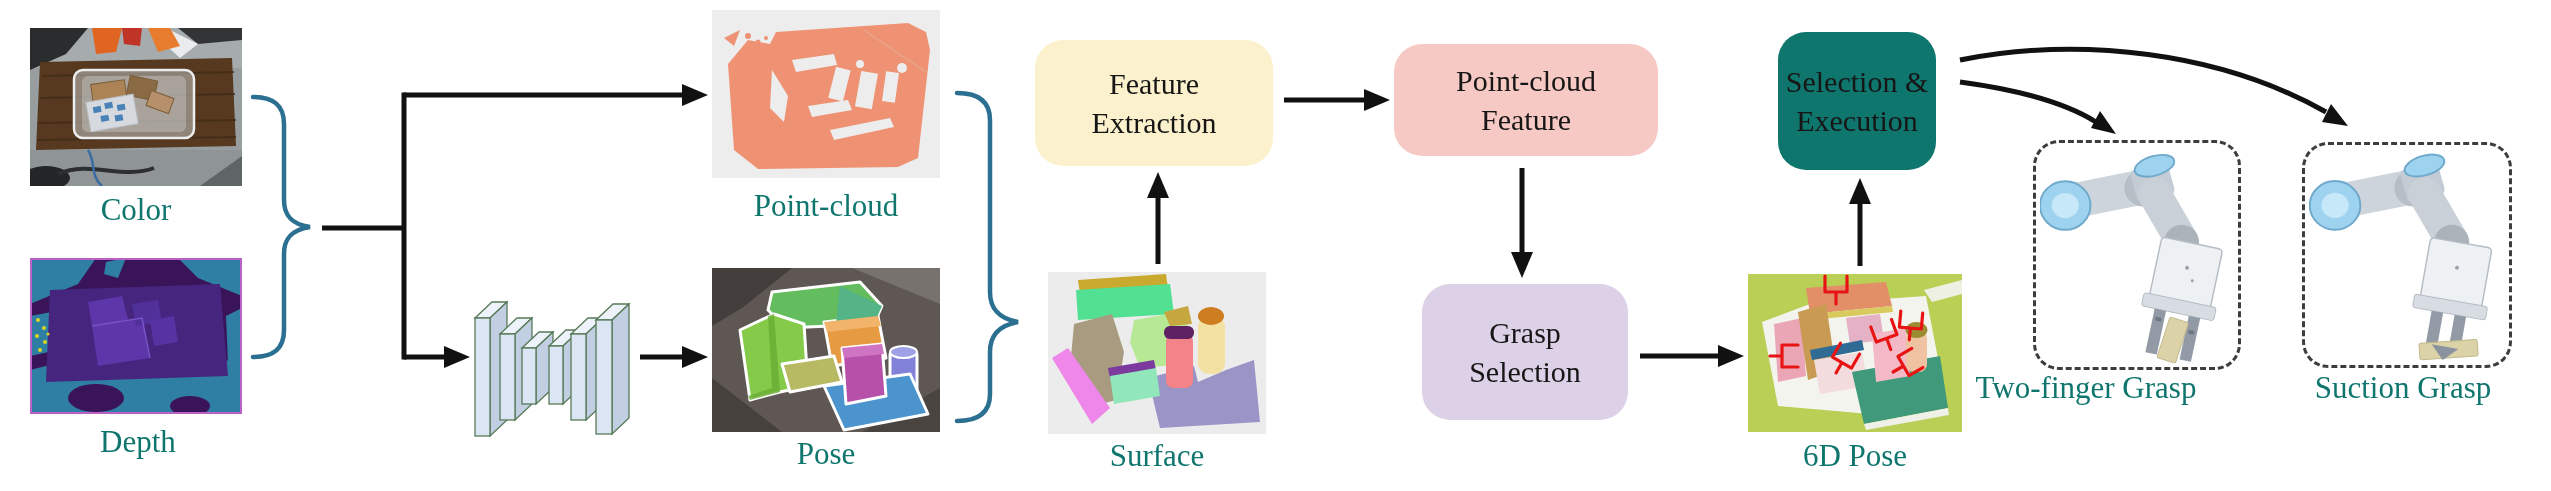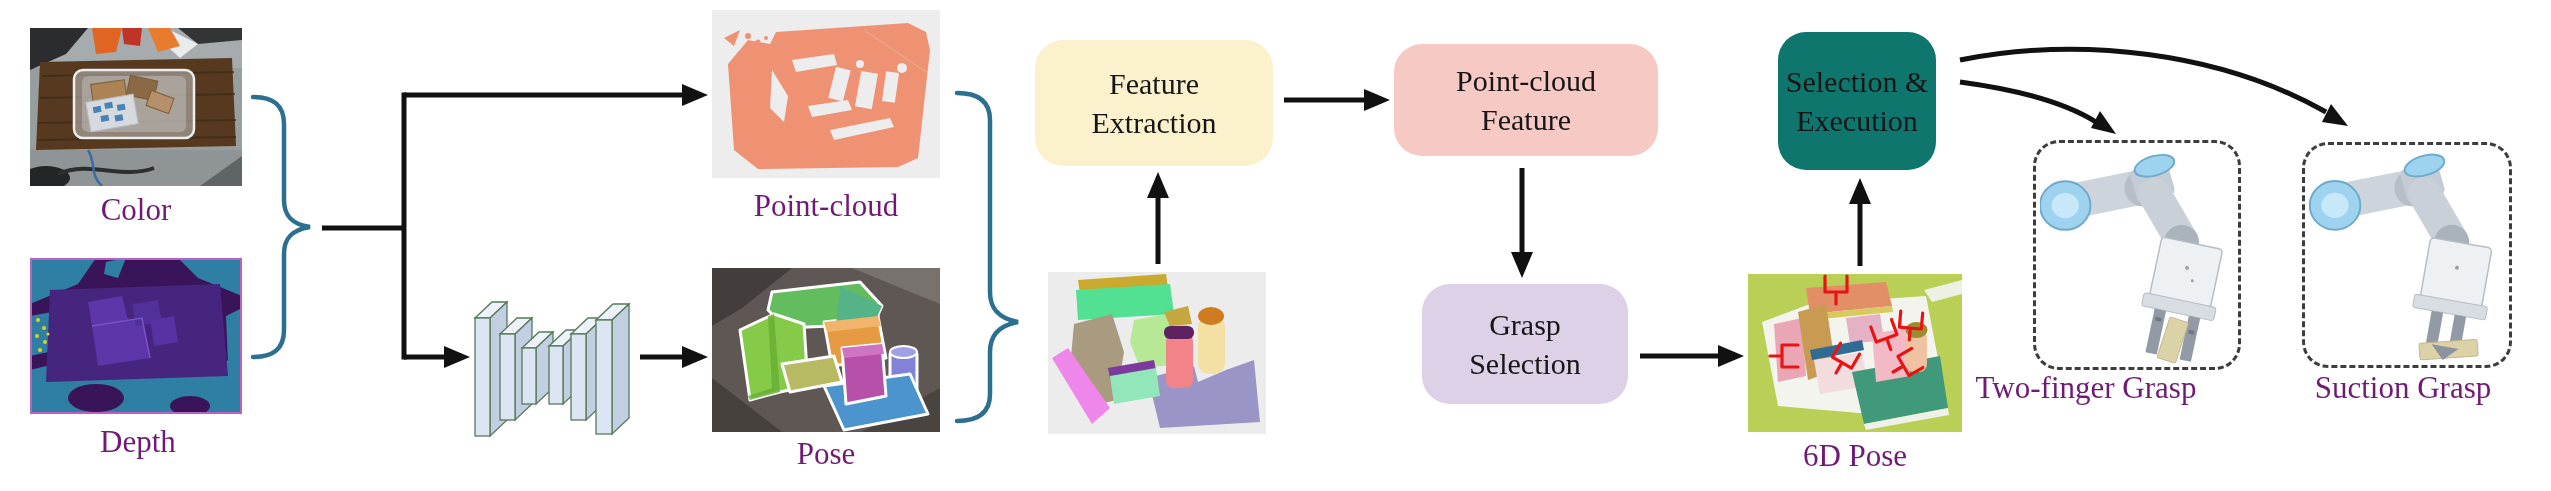--- a/index.html
+++ b/index.html
@@ -1,21 +1,21 @@
 <!DOCTYPE html>
 <html><head>
 <meta charset="utf-8">
 <style>
   html,body{margin:0;padding:0;background:#ffffff;}
   body{font-family:"Liberation Serif","DejaVu Serif",serif;color:#1b1b1b;}
   .canvas{position:relative;width:2551px;height:491px;background:#ffffff;overflow:hidden;}
   .layer{position:absolute;left:0;top:0;width:2551px;height:491px;}
   .img{position:absolute;}
   .img svg{display:block;width:100%;height:100%;}
-  .lbl{position:absolute;text-align:center;font-size:31px;line-height:1.05;color:#701a75;white-space:nowrap;}
+  .lbl{position:absolute;text-align:center;font-size:31px;line-height:1.05;color:#0f766e;white-space:nowrap;}
   .pbox{position:absolute;border-radius:28px;display:flex;align-items:center;justify-content:center;
         text-align:center;font-size:30px;line-height:1.3;color:#161616;}
   .dash{position:absolute;border:3px dashed #3d3d3d;border-radius:26px;background:#ffffff;}
   .dash .img{position:absolute;left:4px;top:4px;right:4px;bottom:4px;}
 </style>
 </head>
 <body>
 
 <div class="canvas">
 
@@ -230,28 +230,29 @@
       <polygon points="116,40 140,34 144,52 122,54" fill="#c5a63f"></polygon>
       <polygon points="100,106 146,94 150,110 178,98 206,88 212,150 112,156" fill="#9b94c7"></polygon>
       <polygon points="60,96 106,88 108,98 62,106" fill="#7c3a9e"></polygon>
       <polygon points="62,104 108,96 112,124 66,132" fill="#92e7ba"></polygon>
       <rect x="118" y="62" width="27" height="54" rx="7" fill="#f28489"></rect>
       <rect x="116" y="54" width="30" height="13" rx="6" fill="#5e2262"></rect>
       <rect x="150" y="44" width="27" height="58" rx="11" fill="#f3e1a4"></rect>
       <ellipse cx="163" cy="44" rx="13" ry="9" fill="#cd7c20"></ellipse>
     </svg>
   </div>
+  <div class="lbl" style="left:1048px;top:440px;width:218px">Surface</div>
 
   <div class="pbox" style="left: 1035px; top: 40px; width: 238px; height: 126px; background: rgb(251, 241, 204);">
     <div><span>Feature</span><br><span>Extraction</span></div>
   </div>
   <div class="pbox" style="left: 1394px; top: 44px; width: 264px; height: 112px; background: rgb(246, 201, 197);">
     <div><span>Point-cloud</span><br><span>Feature</span></div>
   </div>
-  <div class="pbox" style="left: 1422px; top: 284px; width: 206px; height: 120px; background: rgb(221, 209, 231);">
+  <div class="pbox" style="left: 1422px; top: 284px; width: 206px; height: 136px; background: rgb(221, 209, 231);">
     <div><span>Grasp</span><br><span>Selection</span></div>
   </div>
   <div class="pbox" style="left: 1762px; top: 32px; width: 158px; height: 138px; background: #0f766e; margin-left: 16px;">
     <div><span>Selection &amp;</span><br><span>Execution</span></div>
   </div>
 
   <div class="img" style="left:1748px;top:274px;width:214px;height:158px">
     <svg viewBox="0 0 214 158">
       <rect width="214" height="158" fill="#b9cf55"></rect>
       <polygon points="176,16 214,6 214,20 184,28" fill="#eef0e4"></polygon>

